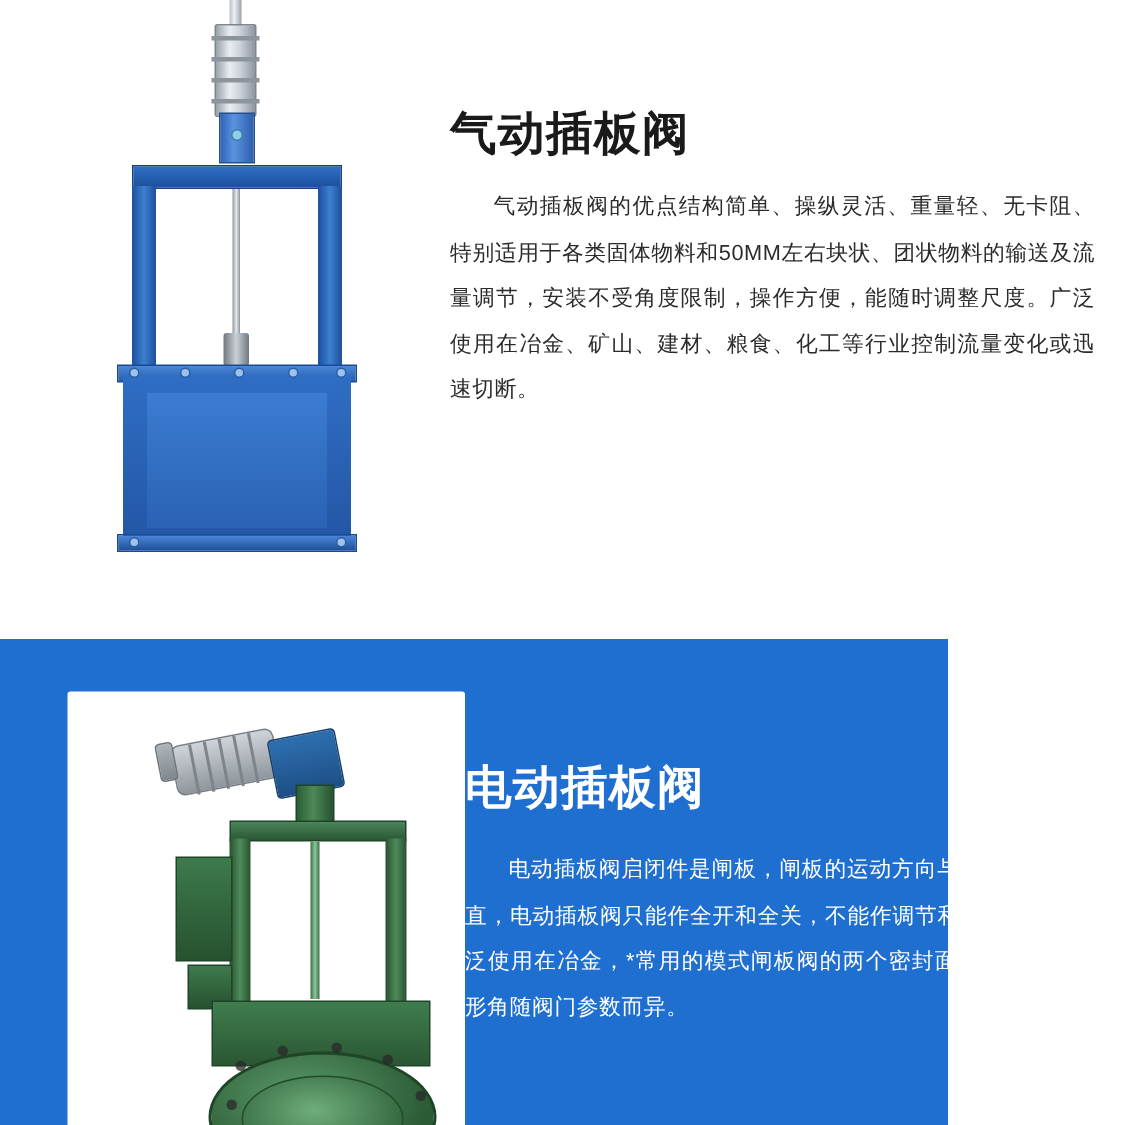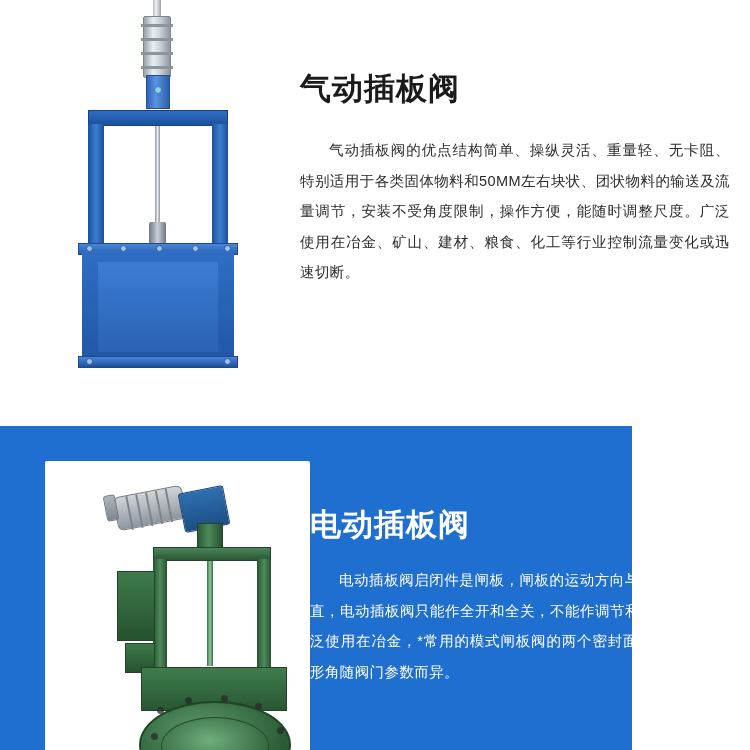--- a/index.html
+++ b/index.html
@@ -64,21 +64,21 @@
     font-family: "Liberation Sans", sans-serif;
   }
   .title-light {
     font-size: 31px;
     font-weight: bold;
     color: #ffffff;
     letter-spacing: 1px;
     line-height: 1.2;
   }
   .body-dark {
-    margin-top: 28px;
+    margin-top: 16px;
     font-size: 14.5px;
     line-height: 2.1;
     color: #2b2b2b;
     text-indent: 29px;
     text-align: justify;
     letter-spacing: 0.4px;
   }
   .body-light {
     margin-top: 22px;
     font-size: 14.5px;

